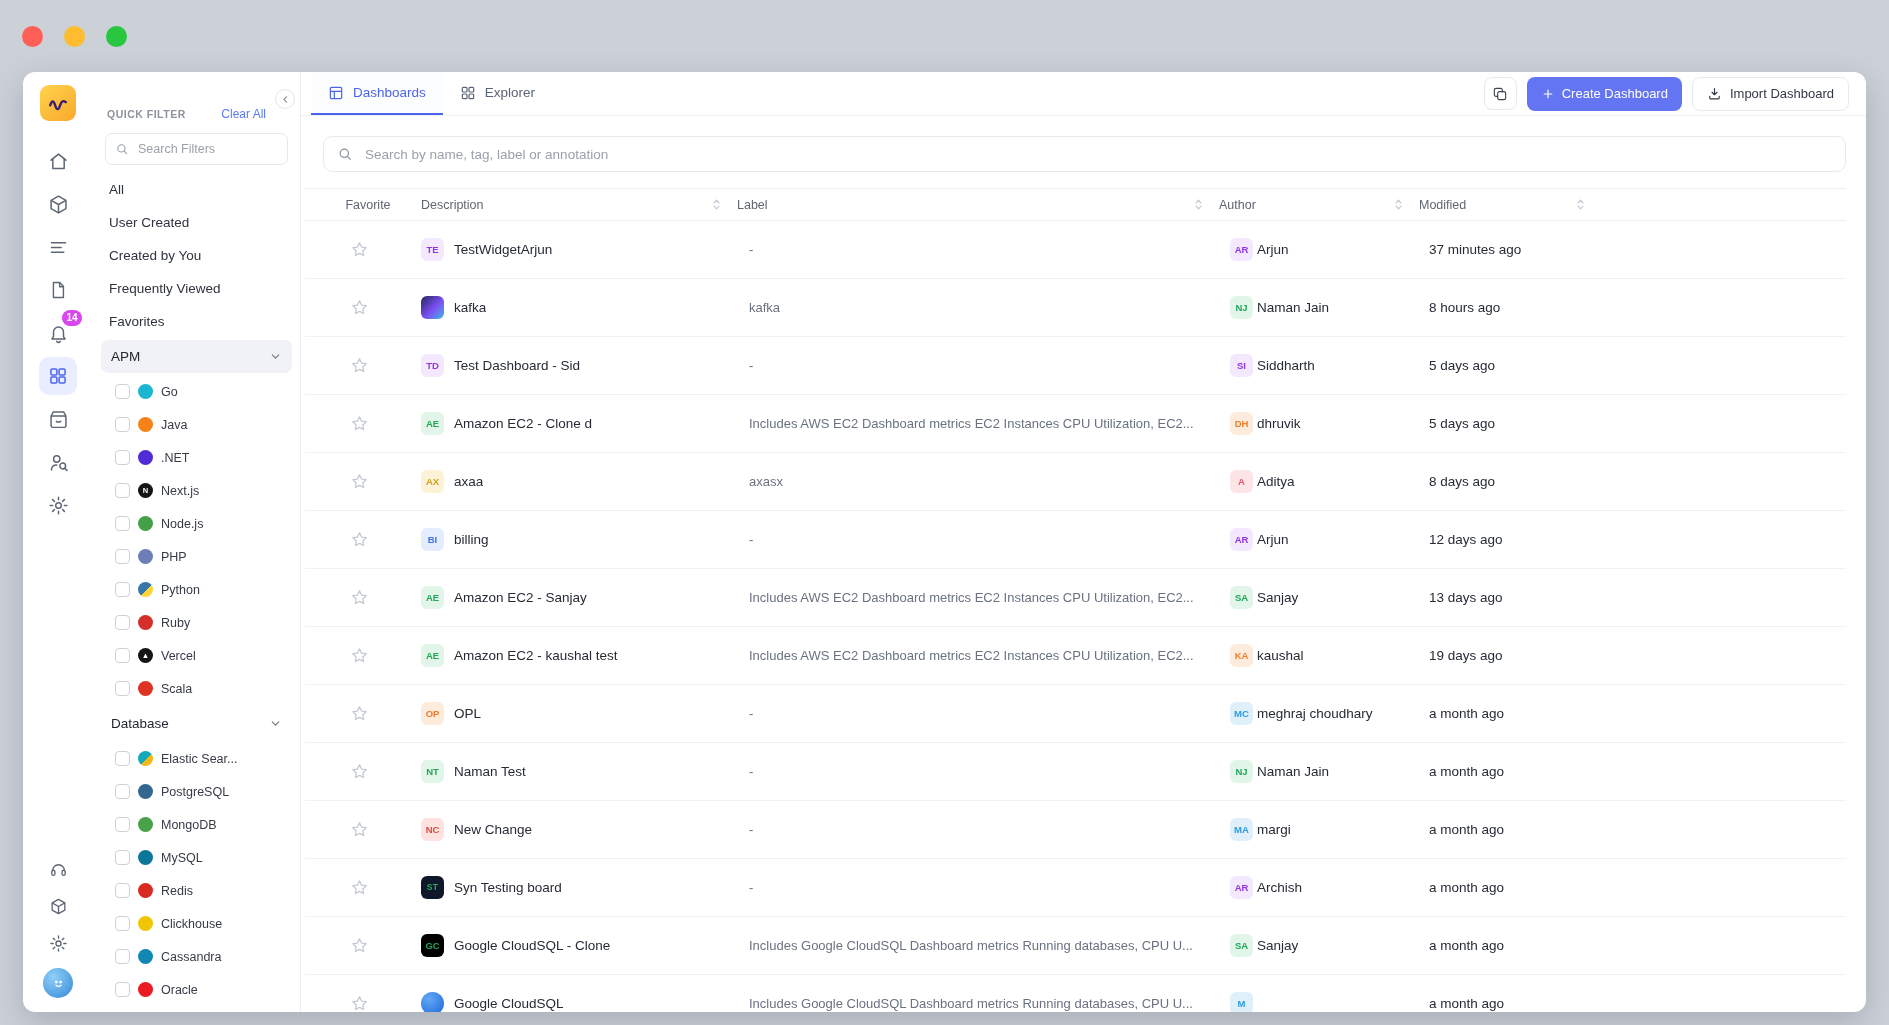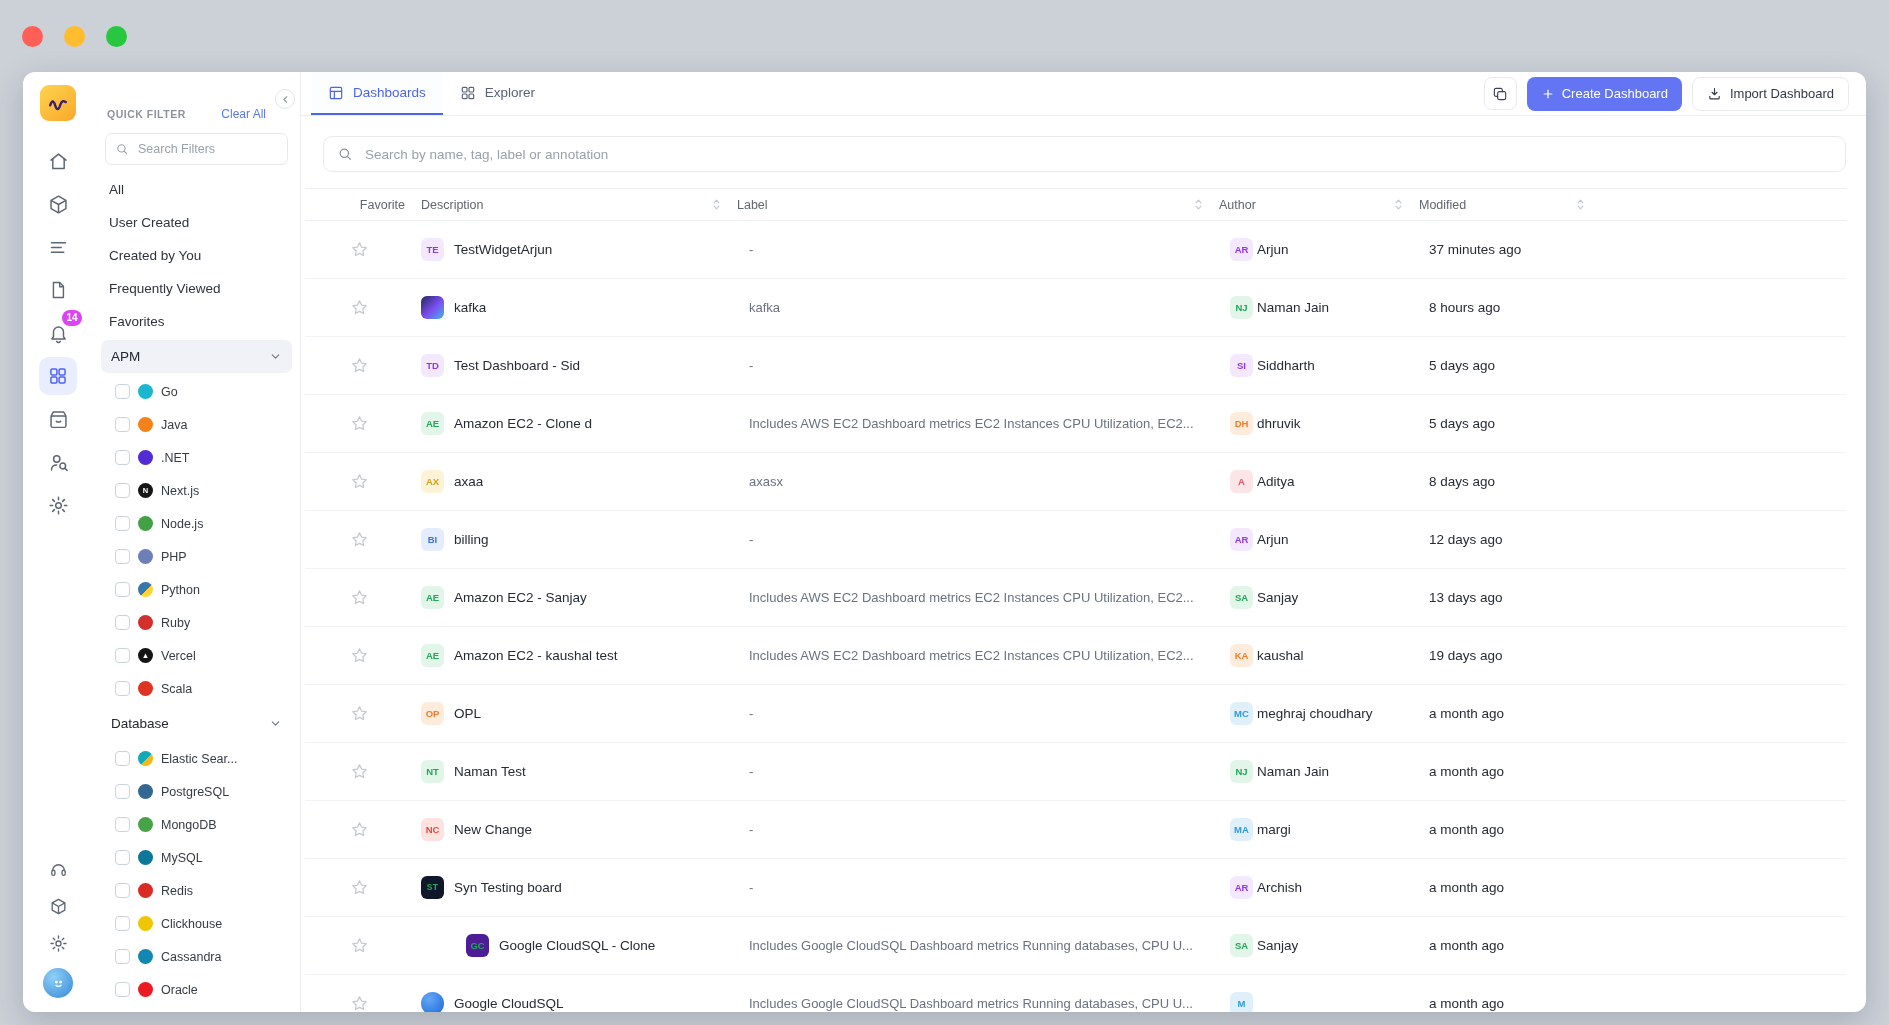--- a/index.html
+++ b/index.html
@@ -54,21 +54,21 @@
   .searchbar{margin:20px 20px 0 22px;height:36px;border:1px solid #e7eaee;border-radius:9px;display:flex;align-items:center;gap:10px;padding:0 13px;flex:none;box-sizing:border-box;background:#fff}
   .searchbar svg{color:#8d95a0;flex:none}
   .searchbar input{border:none;outline:none;flex:1;font-size:13.5px;font-family:inherit;color:#333;background:transparent}
   .searchbar input::placeholder{color:#9aa1ab}
 
   
   .table{flex:1;margin:16px 20px 0 4px;overflow:hidden;display:flex;flex-direction:column;min-height:0}
   .thead,.trow{display:grid;grid-template-columns:108px 316px 482px 200px 182px 1fr}
   .thead{border-top:1px solid #eceef2;border-bottom:1px solid #eceef2;height:31px;flex:none;align-items:center}
   .th{display:flex;align-items:center;font-size:12.5px;color:#60666f;padding:0 8px;justify-content:space-between;height:100%;box-sizing:border-box}
-  .th-fav{padding-left:26px;justify-content:flex-end}
+  .th-fav{padding-left:26px;justify-content:center}
   .tbody{flex:1;overflow:hidden}
   .trow{height:57px;border-bottom:1px solid #f0f2f5;align-items:center}
   .cfav{display:flex;justify-content:center;align-items:center}
   .star{color:#c3c9d1;cursor:pointer;display:flex}
   .clabel{display:flex;align-items:center;gap:10px;padding-left:8px;min-width:0}
   .bdg{width:23px;height:23px;border-radius:6px;display:flex;align-items:center;justify-content:center;font-size:9.5px;font-weight:bold;flex:none}
   .bdg-img{background:linear-gradient(135deg,#23265c 0%,#7b4ff2 55%,#3fb9e6 100%)}
   .bdg-logo{border-radius:50%;background:radial-gradient(circle at 35% 30%,#63a8f7,#1b66d6)}
   .ltext{font-size:13.5px;color:#262b34;white-space:nowrap;overflow:hidden;text-overflow:ellipsis}
   .cdesc{font-size:13px;color:#6a7280;padding:0 16px 0 20px;white-space:nowrap;overflow:hidden;text-overflow:ellipsis}
@@ -652,21 +652,21 @@
           </div>
           <div class="trow">
             <div class="cfav">
               <span class="star">
                 <svg width="19" height="19" viewBox="0 0 24 24" fill="none" stroke="currentColor" stroke-width="1.6" stroke-linejoin="round">
                   <path d="M12 3.6l2.6 5.3 5.8.8-4.2 4.1 1 5.8-5.2-2.7-5.2 2.7 1-5.8-4.2-4.1 5.8-.8z"></path>
                 </svg>
               </span>
             </div>
             <div class="clabel">
-              <span class="bdg" style="background: #4c1d95; color: rgb(35, 165, 90); margin-left: 45px;">GC</span>
+              <span class="bdg" style="background: #000000; color: rgb(35, 165, 90);">GC</span>
               <span class="ltext">Google CloudSQL - Clone</span>
             </div>
             <div class="cdesc">Includes Google CloudSQL Dashboard metrics Running databases, CPU U...</div>
             <div class="cauthor">
               <span class="bdg" style="background: rgb(225, 245, 232); color: rgb(35, 165, 90);">SA</span>
               <span class="aname">Sanjay</span>
             </div>
             <div class="cmod">a month ago</div>
             <div></div>
           </div>

